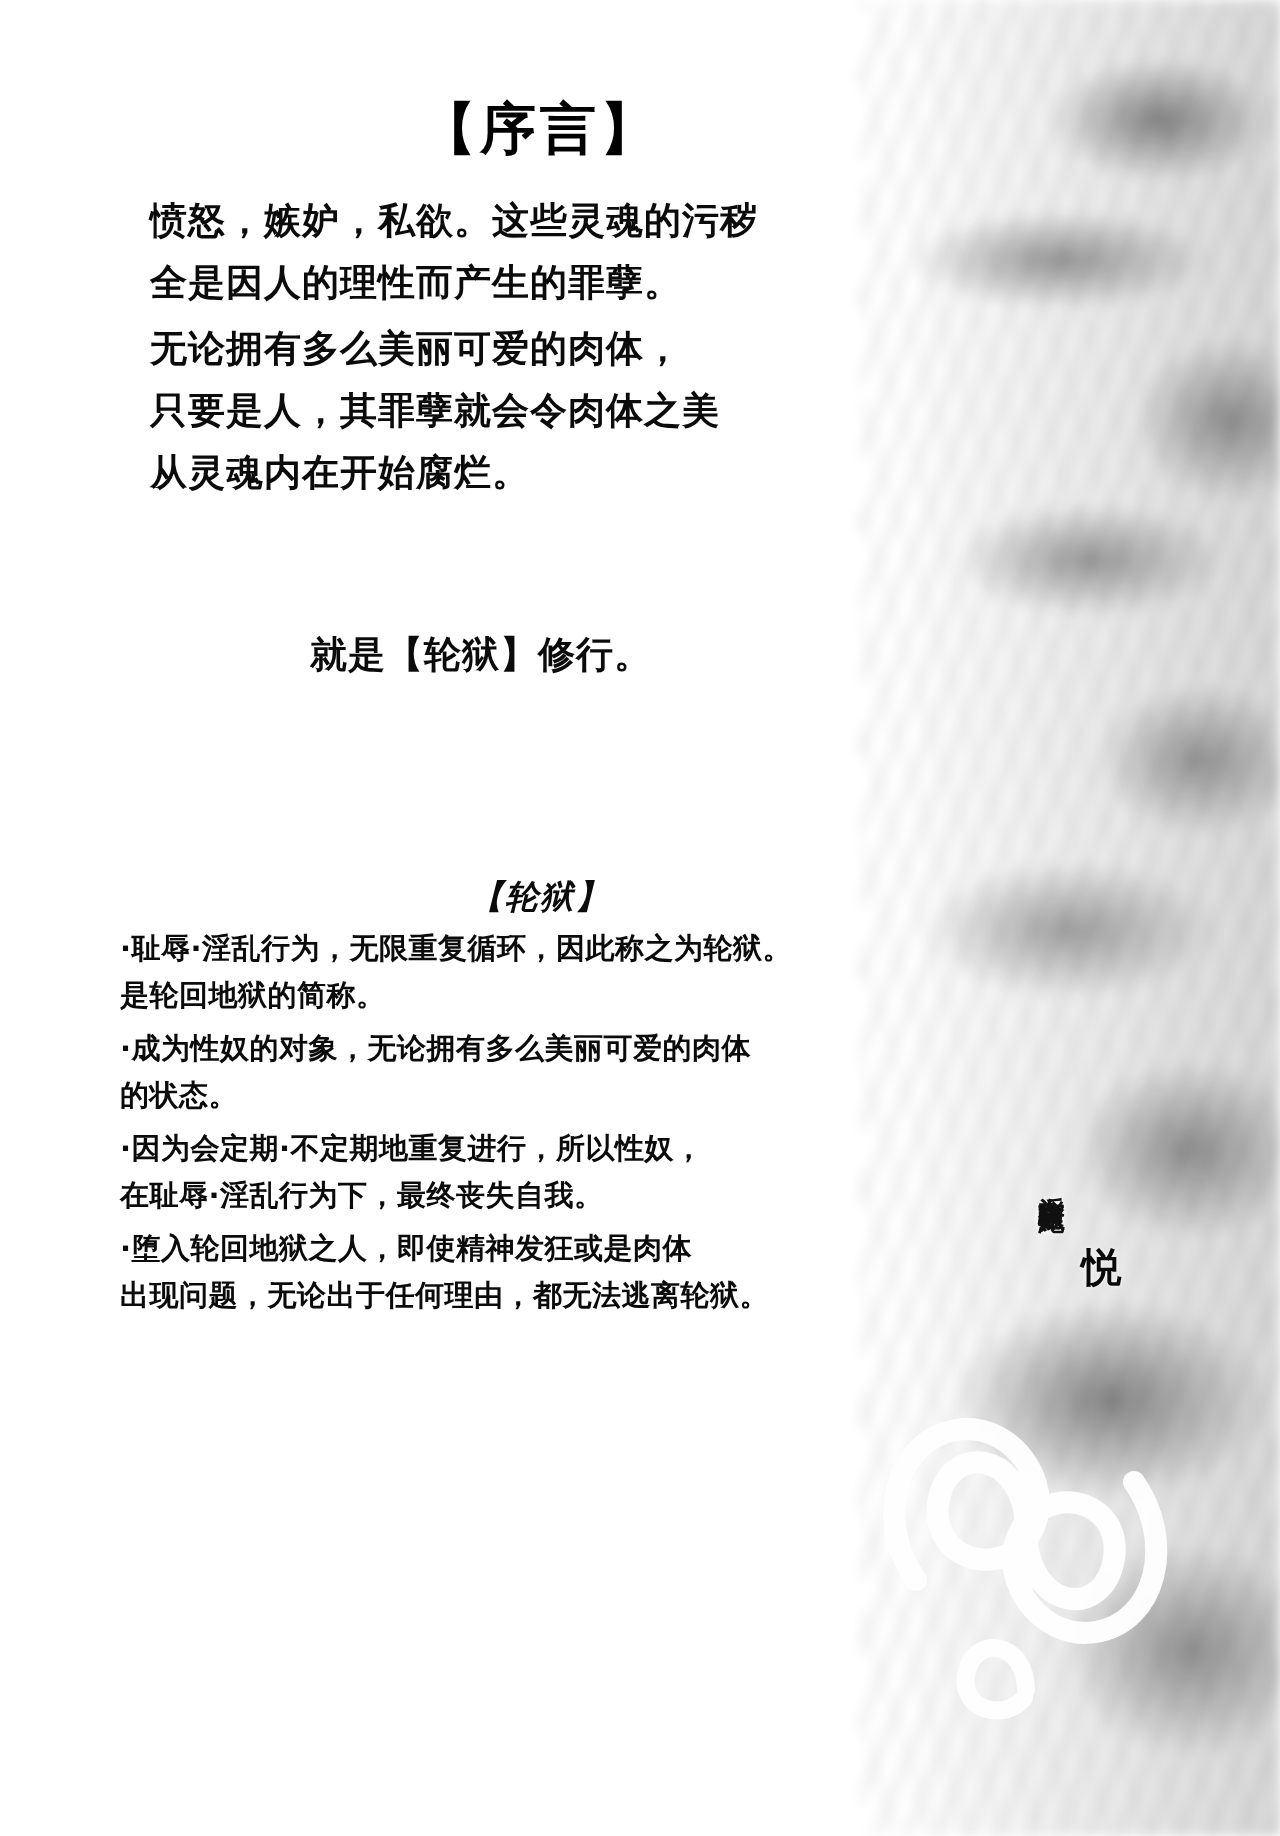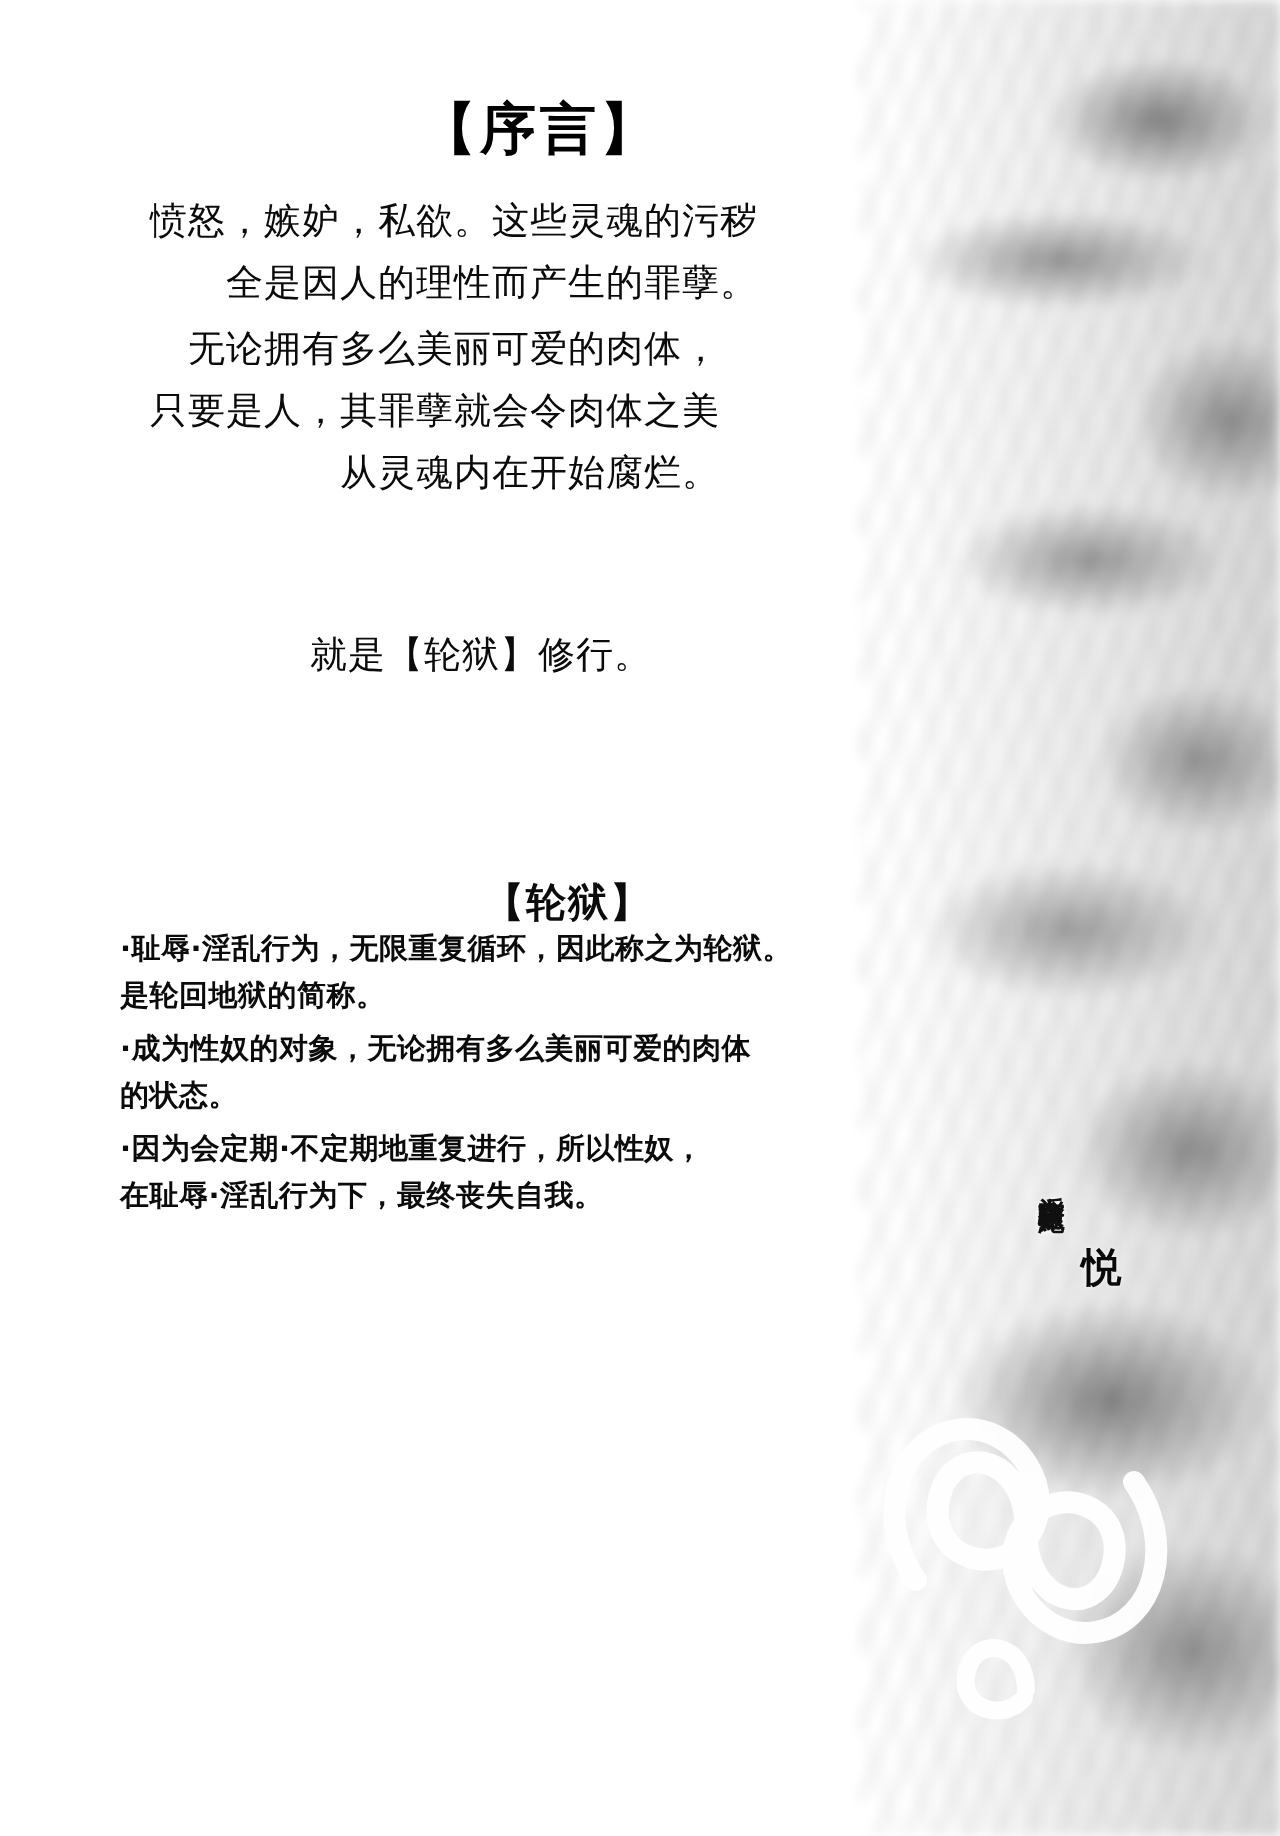--- a/index.html
+++ b/index.html
@@ -102,35 +102,35 @@
     color: #000;
   }
   .para {
     position: absolute;
     left: 150px;
     font-size: 37px;
     line-height: 62px;
     letter-spacing: 1px;
     color: #0b0b0b;
     white-space: pre-line;
-    font-weight: 400;
-    text-align: right;
+    font-weight: 700;
   }
   .p1 { top: 190px; }
   .p2 { top: 318px; }
   .p3 { top: 500px; left: 185px; }
   .p4 { top: 624px; left: 310px; }
 
   .rules-heading {
     position: absolute;
-    left: 484px;
+    left: 470px;
     top: 875px;
-    font-size: 40px;
+    font-size: 33px;
     font-weight: 700;
     letter-spacing: 2px;
+    font-style: italic;
   }
   .rules {
     position: absolute;
     left: 104px;
     top: 925px;
     width: 800px;
     font-size: 29px;
     line-height: 47px;
     letter-spacing: .5px;
     font-weight: 600;
@@ -187,15 +187,17 @@
 
   <div class="rules-heading">【轮狱】</div>
 
   <div class="rules">
     <p class="rule">·耻辱·淫乱行为，无限重复循环，因此称之为轮狱。
 是轮回地狱的简称。</p>
     <p class="rule">·成为性奴的对象，无论拥有多么美丽可爱的肉体
 的状态。</p>
     <p class="rule">·因为会定期·不定期地重复进行，所以性奴，
 在耻辱·淫乱行为下，最终丧失自我。</p>
+    <p class="rule">·堕入轮回地狱之人，即使精神发狂或是肉体
+出现问题，无论出于任何理由，都无法逃离轮狱。</p>
   </div>
 
 </div>
 
 </body></html>

